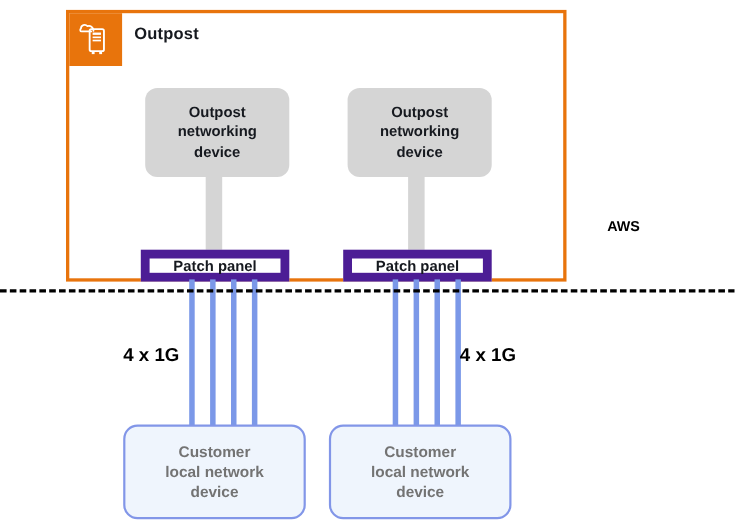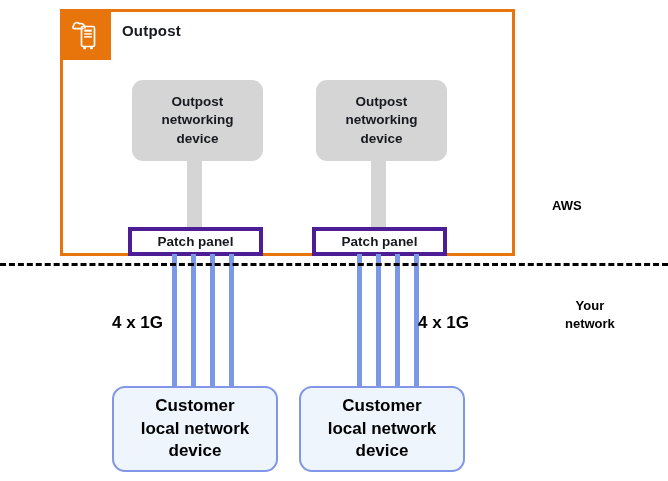--- a/index.html
+++ b/index.html
@@ -80,21 +80,21 @@
   }
   .stem-left  { left: 187px; }
   .stem-right { left: 371px; }
 
   
   .patch-panel {
     position: absolute;
     width: 135px;
     height: 29px;
     background: #FFFFFF;
-    border: 4px solid #4c1d95;
+    border: 8px solid #4c1d95;
     box-sizing: border-box;
     display: flex;
     align-items: center;
     justify-content: center;
   }
   .patch-panel .label {
     font-size: 13.5px;
     font-weight: bold;
     color: #16191F;
   }
@@ -128,23 +128,23 @@
     background: #EFF5FD;
     border: 2px solid #8296E8;
     border-radius: 13px;
     box-sizing: border-box;
     display: flex;
     align-items: center;
     justify-content: center;
     text-align: center;
   }
   .cust-device .label {
-    font-size: 17px;
-    font-weight: bold;
-    color: #000000;
+    font-size: 14px;
+    font-weight: bold;
+    color: #737373;
     line-height: 1.34;
   }
   .cust-device-left  { left: 112px; top: 386px; }
   .cust-device-right { left: 299px; top: 386px; }
 
   
   .speed-label {
     position: absolute;
     font-size: 17px;
     font-weight: bold;
@@ -214,21 +214,20 @@
       <div class="cable" style="left: 395px;"></div>
       <div class="cable" style="left: 414px;"></div>
     </div>
 
   <div class="boundary-line"></div>
 
   <div class="speed-label speed-left">4 x 1G</div>
   <div class="speed-label speed-right">4 x 1G</div>
 
   <div class="zone-label zone-aws">AWS</div>
-  <div class="zone-label zone-network">Your<br>network</div>
 
   <div class="cust-device cust-device-left">
     <div class="label">Customer<br>local network<br>device</div>
   </div>
   <div class="cust-device cust-device-right">
     <div class="label">Customer<br>local network<br>device</div>
   </div>
 
 </div>
 

